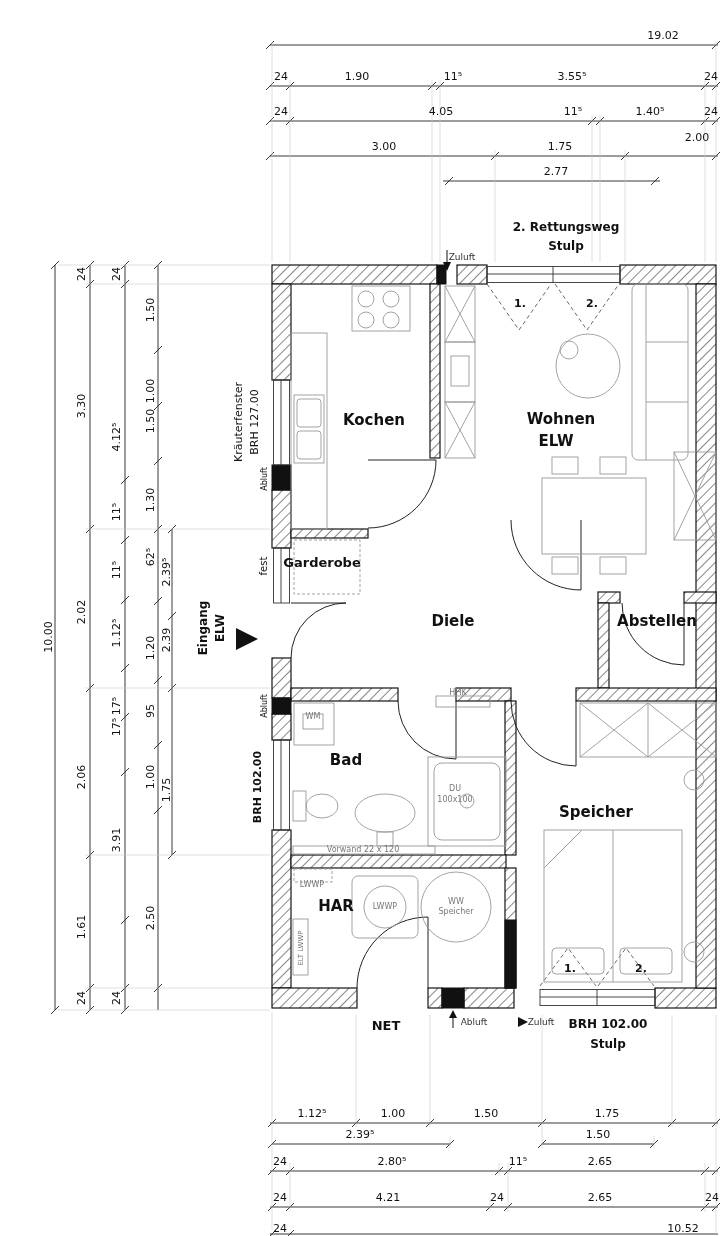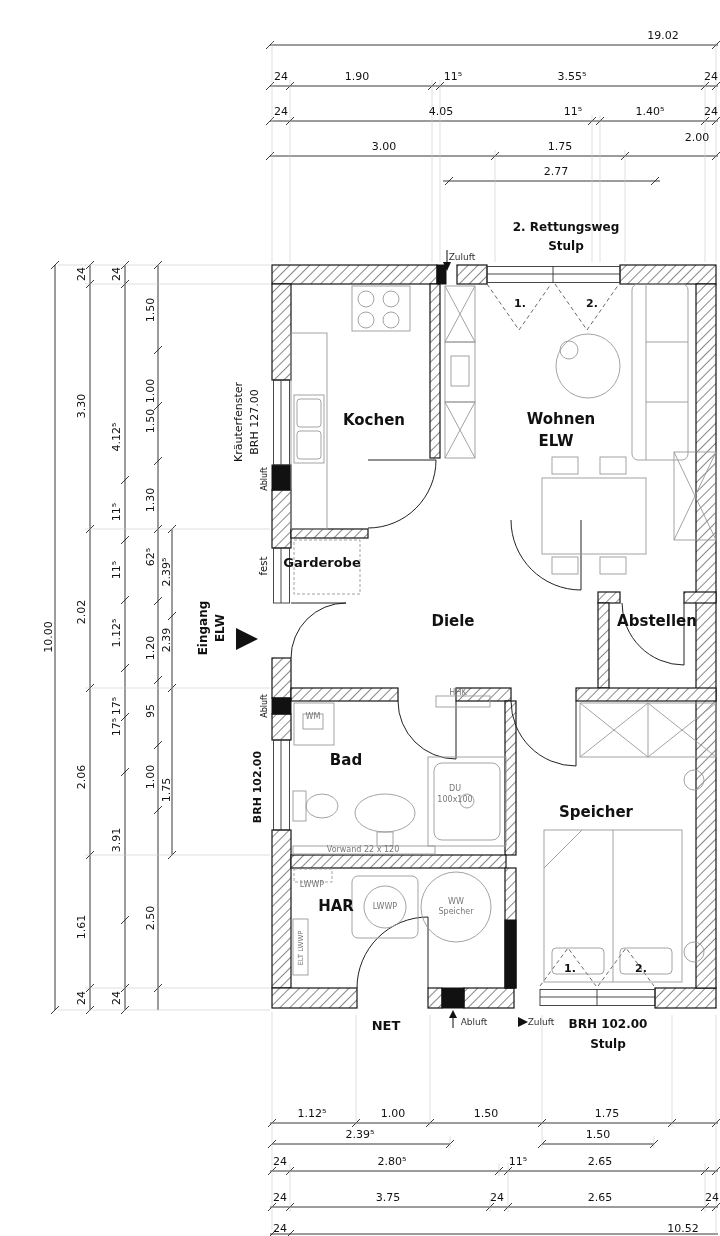--- a/index.html
+++ b/index.html
@@ -273,21 +273,21 @@
   <span class="lbl dim" style="left:393px;top:1113px">1.00</span>
   <span class="lbl dim" style="left:486px;top:1113px">1.50</span>
   <span class="lbl dim" style="left:607px;top:1113px">1.75</span>
   <span class="lbl dim" style="left:360px;top:1134px">2.39⁵</span>
   <span class="lbl dim" style="left:598px;top:1134px">1.50</span>
   <span class="lbl dim" style="left:280px;top:1161px">24</span>
   <span class="lbl dim" style="left:392px;top:1161px">2.80⁵</span>
   <span class="lbl dim" style="left:518px;top:1161px">11⁵</span>
   <span class="lbl dim" style="left:600px;top:1161px">2.65</span>
   <span class="lbl dim" style="left:280px;top:1197px">24</span>
-  <span class="lbl dim" style="left:388px;top:1197px">3.75</span>
+  <span class="lbl dim" style="left:388px;top:1197px">4.21</span>
   <span class="lbl dim" style="left:497px;top:1197px">24</span>
   <span class="lbl dim" style="left:600px;top:1197px">2.65</span>
   <span class="lbl dim" style="left:712px;top:1197px">24</span>
   <span class="lbl dim" style="left:280px;top:1228px">24</span>
   <span class="lbl dim" style="left:683px;top:1228px">10.52</span>
 
   <span class="lbl room" style="left:374px;top:420px">Kochen</span>
   <span class="lbl room" style="left:561px;top:419px">Wohnen</span>
   <span class="lbl room" style="left:556px;top:441px">ELW</span>
   <span class="lbl" style="left:322px;top:562px;font-size:13px;font-weight:600">Garderobe</span>

